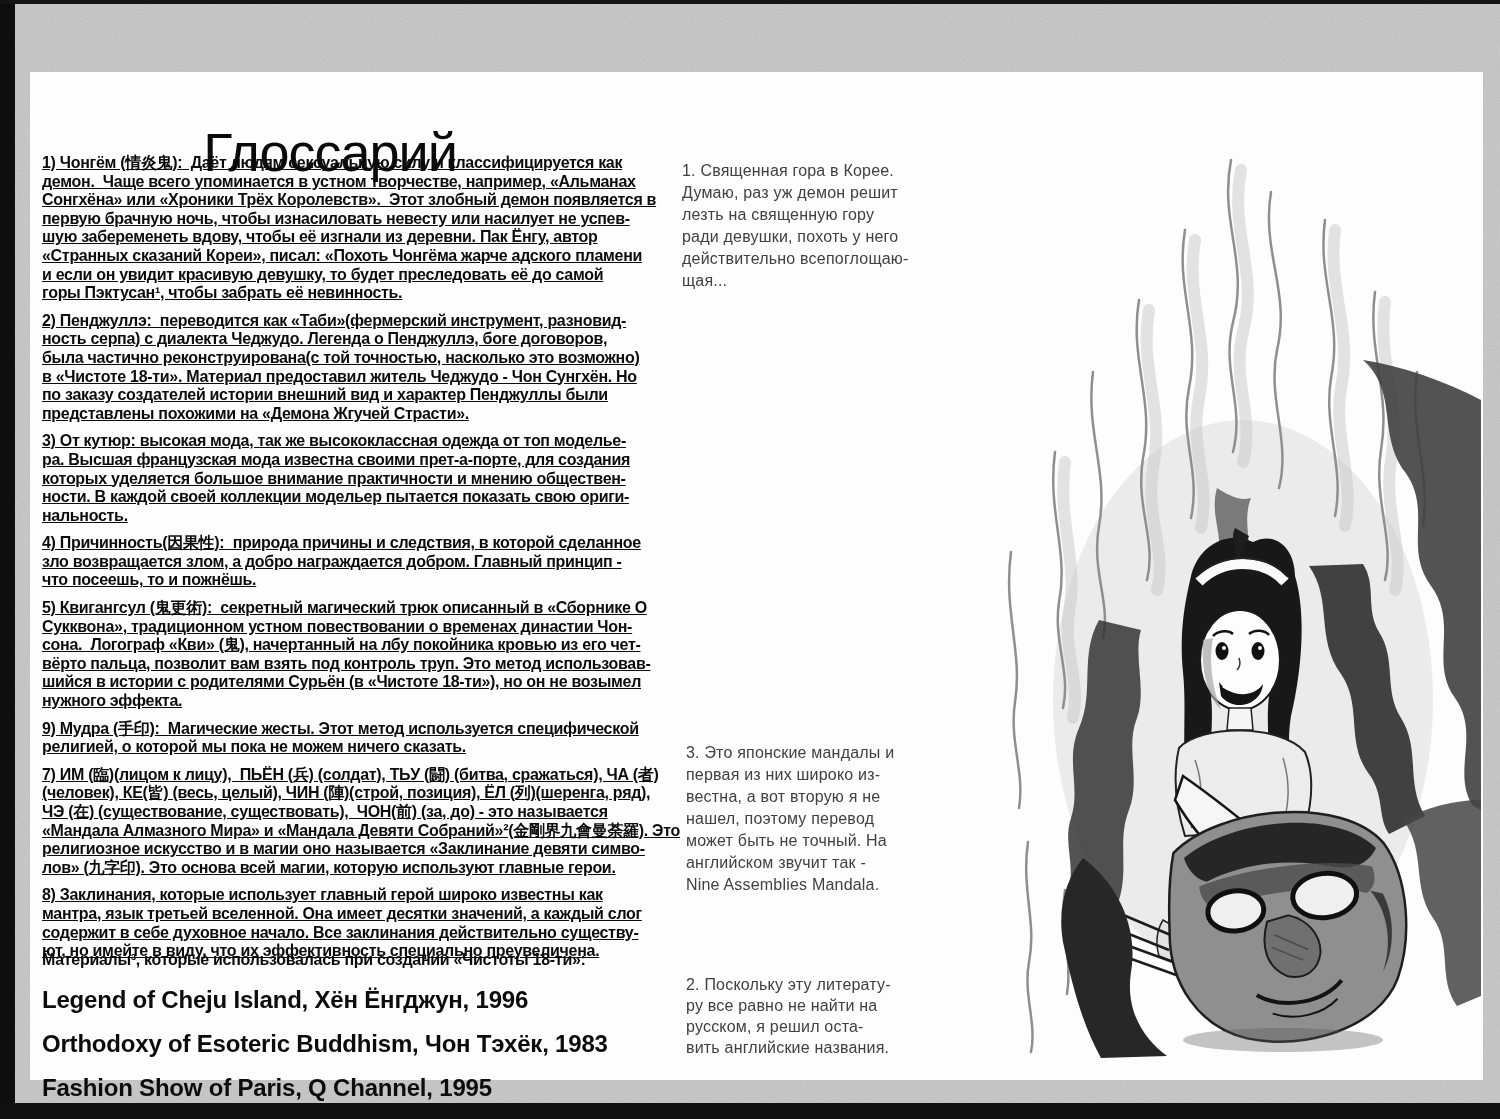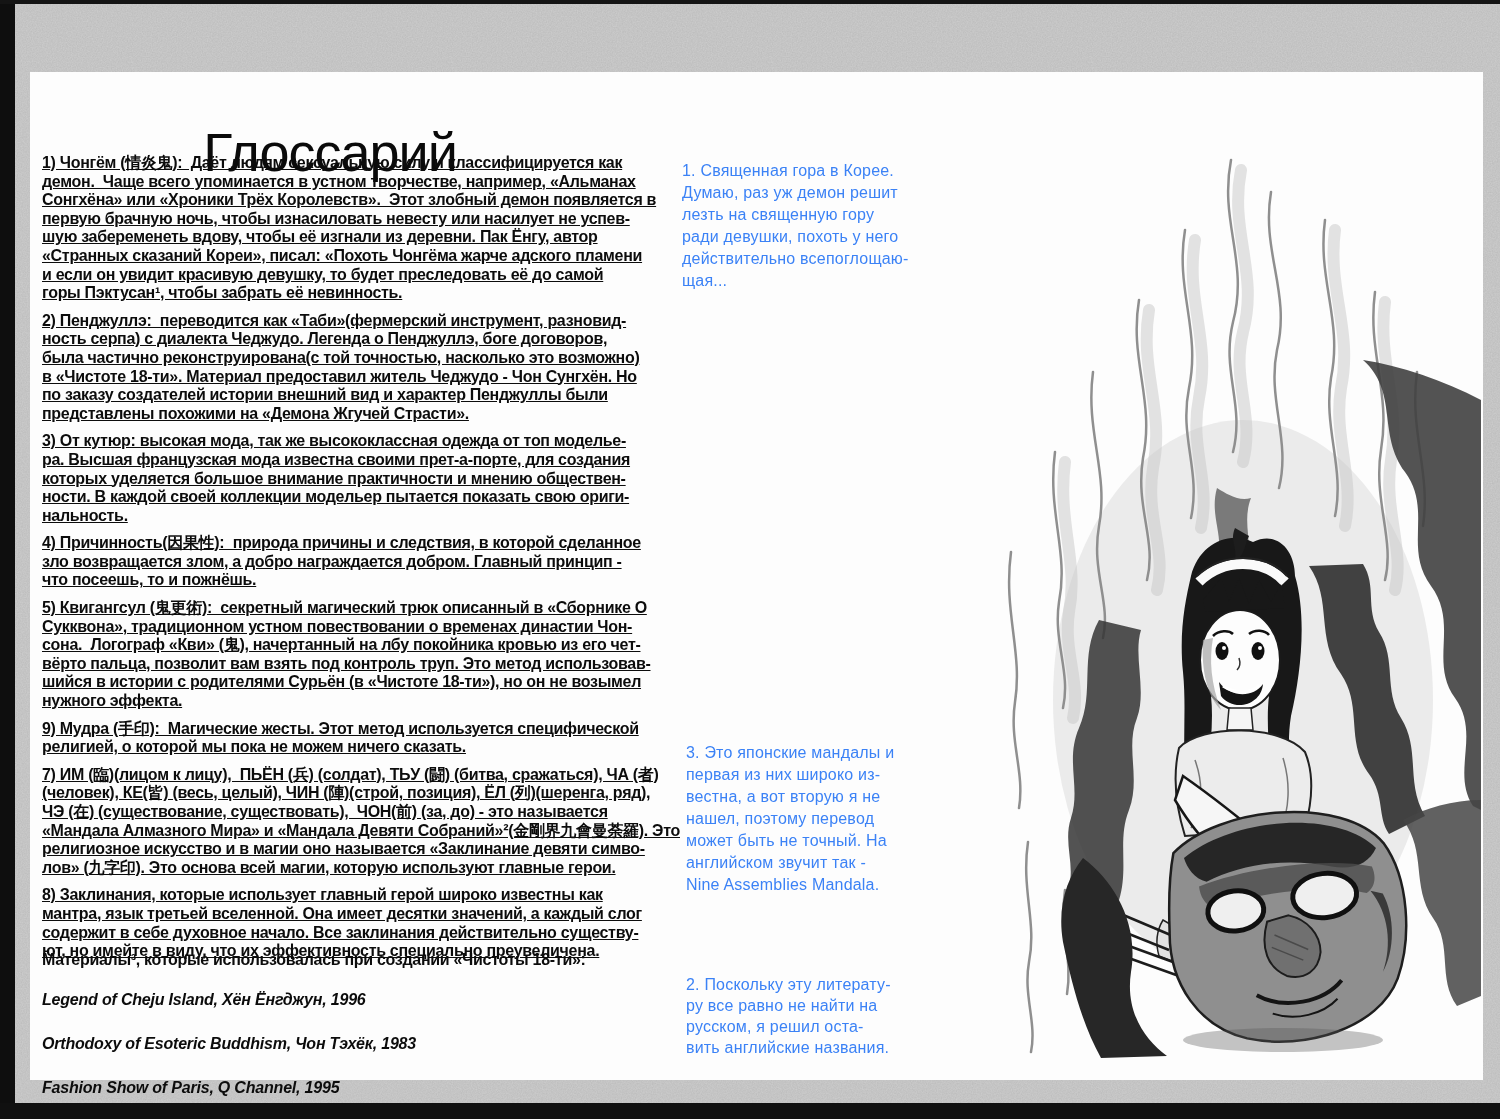--- a/index.html
+++ b/index.html
@@ -11,23 +11,23 @@
   .edge-bottom{position:absolute;left:0;top:1103px;width:1500px;height:16px;background:#101010;z-index:3;}
   .page{position:absolute;left:30px;top:72px;width:1453px;height:1008px;background:#fdfdfd;z-index:1;}
   .page-title{position:absolute;left:10px;top:18px;width:580px;text-align:center;
               font-size:54px;font-weight:400;letter-spacing:-1px;color:#0a0a0a;margin-top:31px;}
   .column{position:absolute;left:12px;top:82px;width:652px;color:#0c0c0c;text-decoration:underline;}
   .entry{white-space:pre;font-size:16px;font-weight:700;line-height:18.6px;
          letter-spacing:-0.3px;margin:0 0 9px 0;}
   .materials{position:absolute;left:12px;top:878px;width:652px;color:#0c0c0c;}
   .materials-heading{white-space:pre;font-size:16px;font-weight:700;letter-spacing:-0.3px;
                      line-height:19px;margin-bottom:5px;}
-  .materials-item{font-size:16px;font-weight:700;font-style:italic;line-height:26px;
+  .materials-item{font-size:24px;font-weight:700;line-height:26px;
                   letter-spacing:-0.2px;margin-top:18px;}
-  .note{position:absolute;white-space:pre;font-size:16px;line-height:22px;color:#3b82f6;
+  .note{position:absolute;white-space:pre;font-size:16px;line-height:22px;color:#404040;
         font-weight:500;letter-spacing:0.2px;}
   .note-1{left:652px;top:88px;width:300px;}
   .note-2{left:656px;top:670px;width:300px;}
   .note-3{left:656px;top:902px;width:260px;line-height:21px;}
   .art{position:absolute;left:903px;top:28px;z-index:0;}
 </style>
 </head>
 <body>
 
 <div class="screen">

